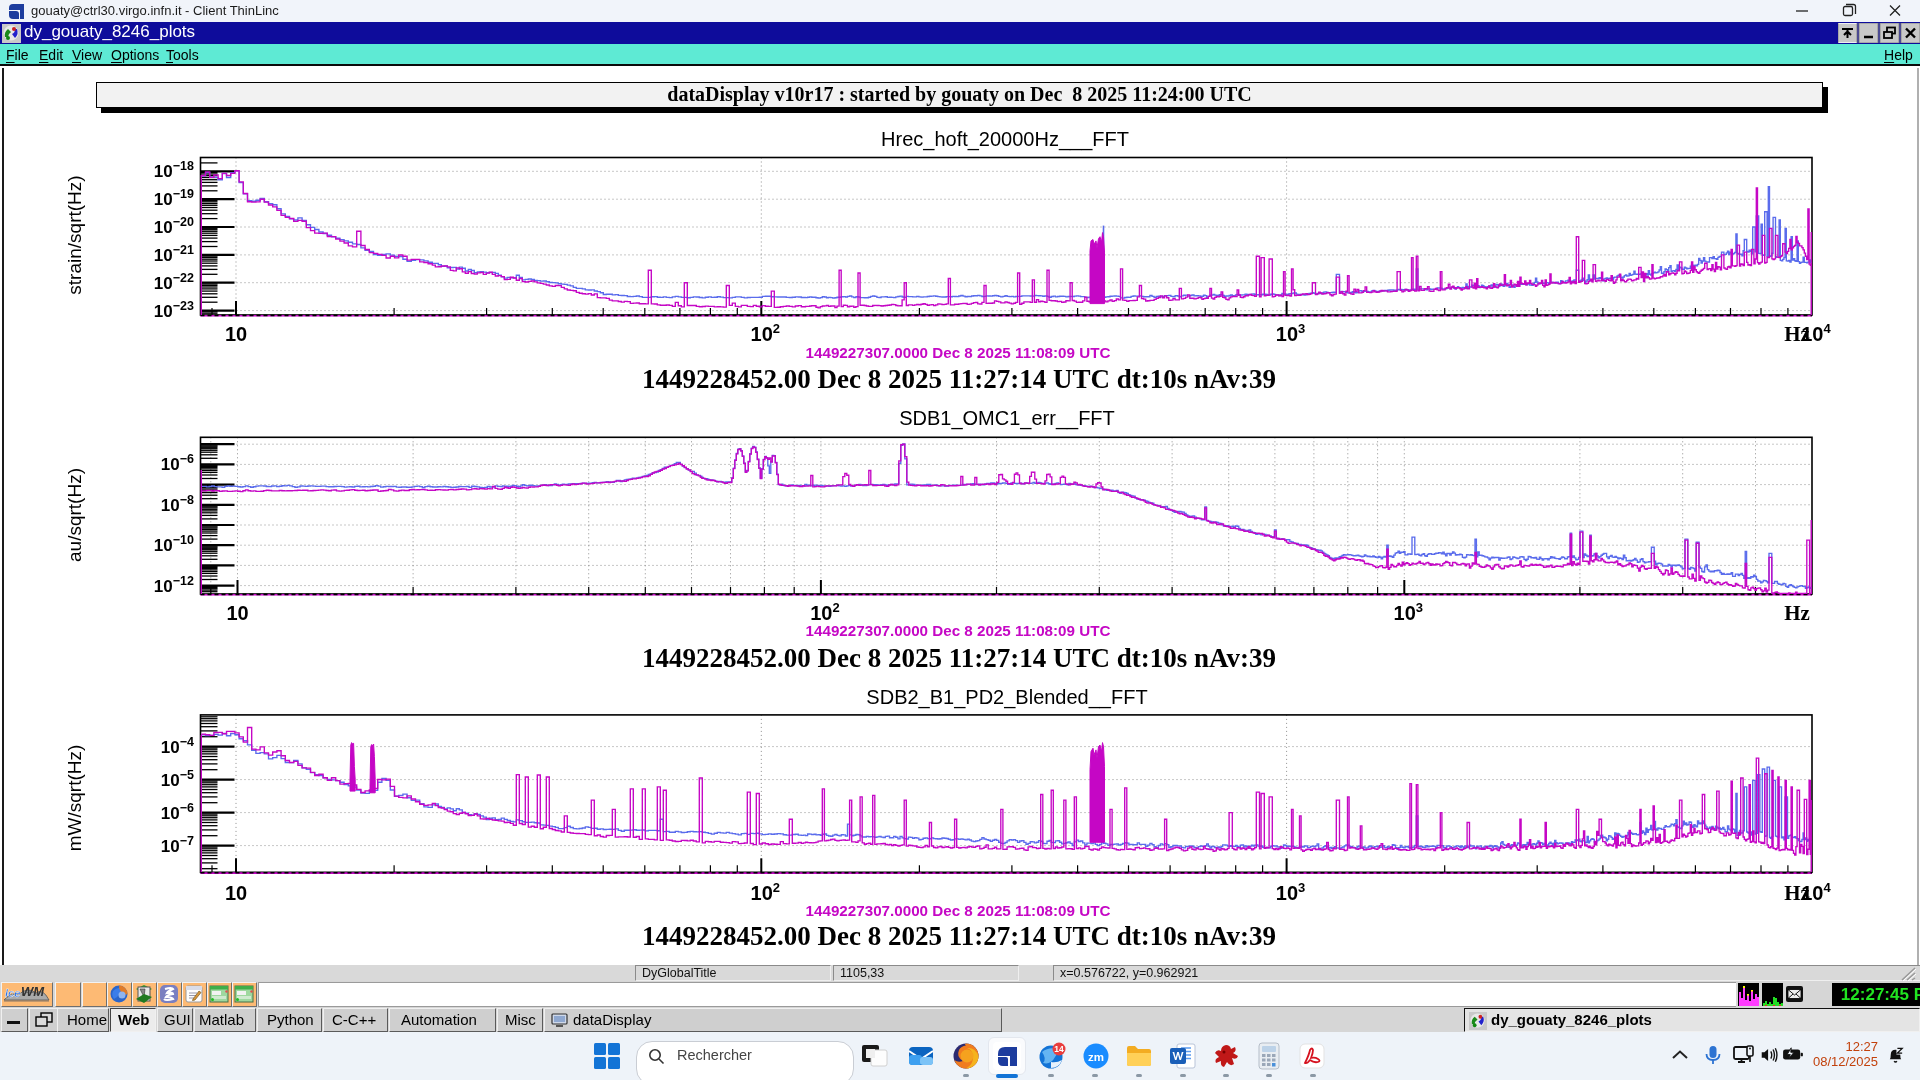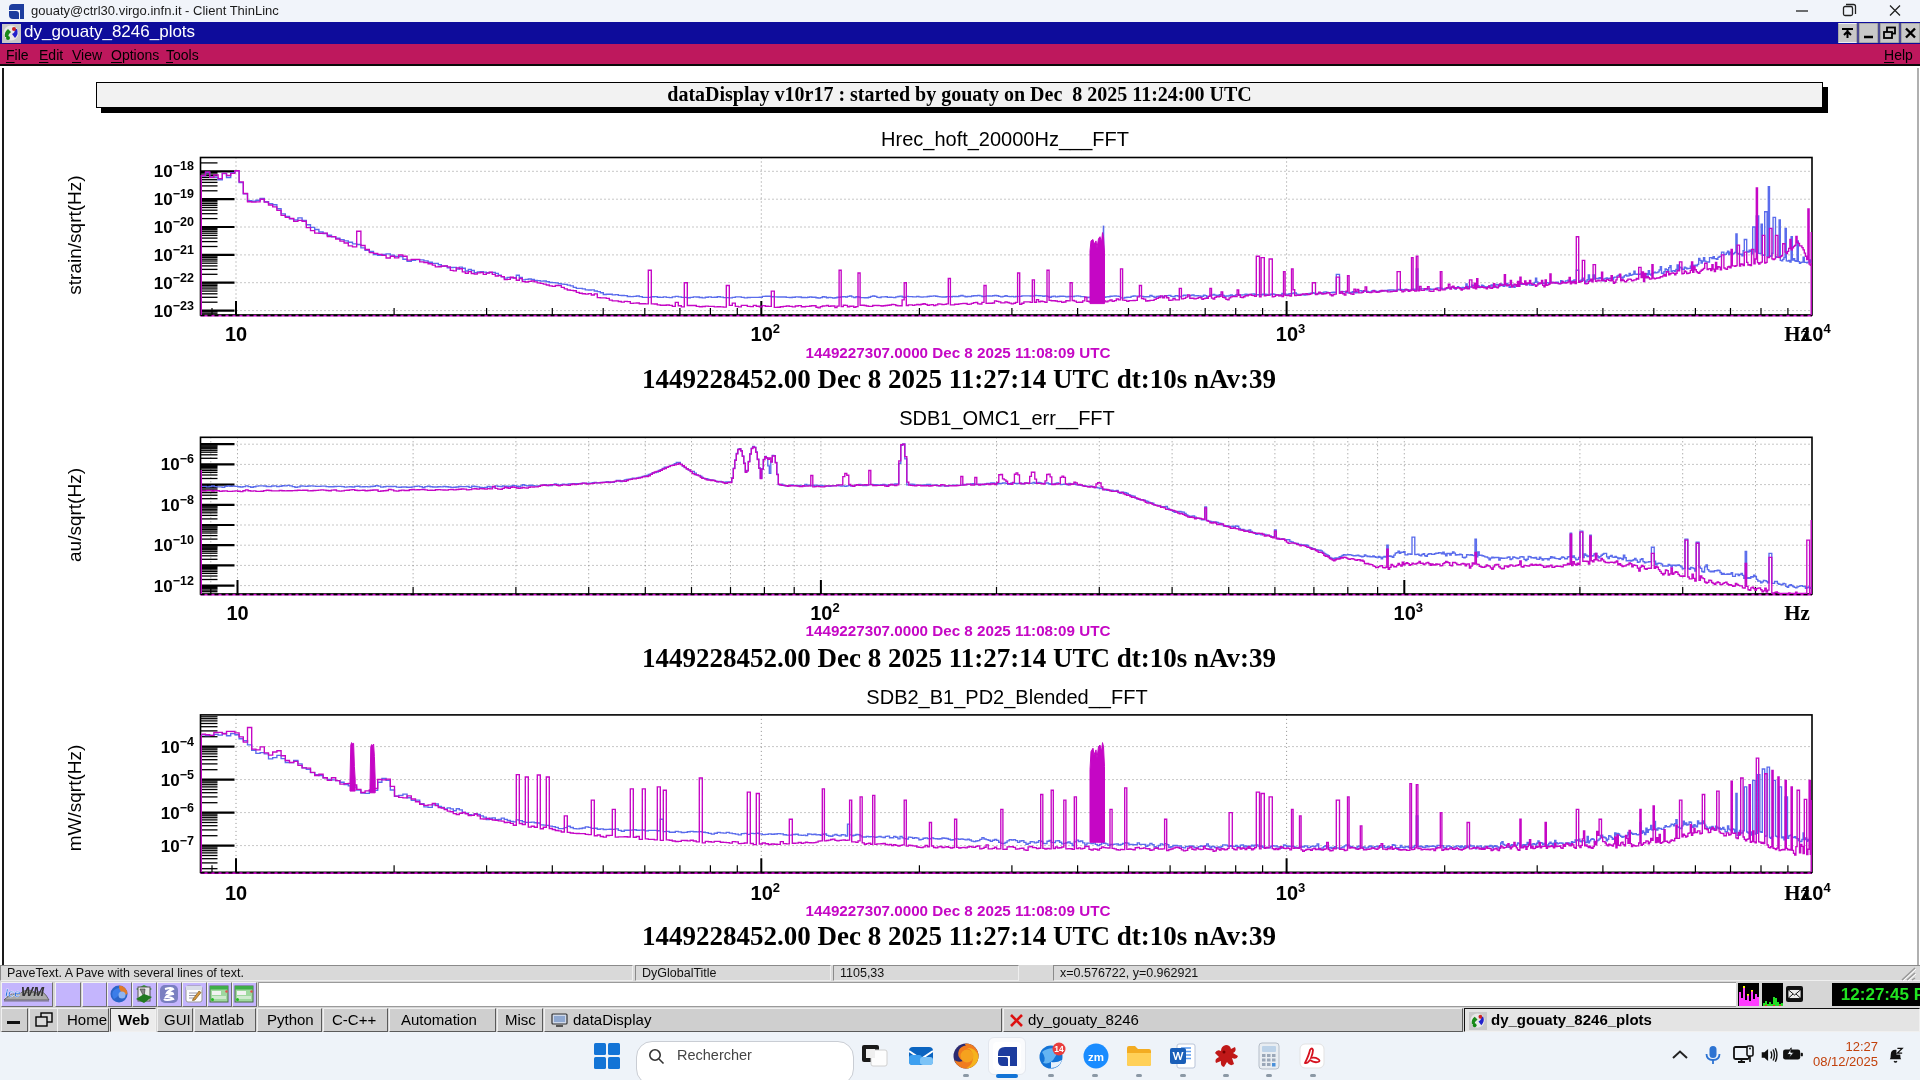--- a/index.html
+++ b/index.html
@@ -2,34 +2,34 @@
 <html><head><meta charset="utf-8"><style>
 * { margin:0; padding:0; box-sizing:border-box; }
 html,body { width:1920px; height:1080px; overflow:hidden; background:#fff;
   font-family:"Liberation Sans", sans-serif; }
 .abs { position:absolute; }
 #row1 { position:absolute; left:0; top:0; width:1920px; height:22px; background:#f1f4fa;
   font-size:13px; color:#1b1b1b; }
 #row1 .ttl { position:absolute; left:31px; top:3px; }
 #row2 { position:absolute; left:0; top:22px; width:1920px; height:22px; background:#0e0c9b; }
 #row2 .ttl { position:absolute; left:24px; top:0px; color:#fff; font-size:17px; }
-#row3 { position:absolute; left:0; top:44px; width:1920px; height:22px; background:#be185d;
+#row3 { position:absolute; left:0; top:44px; width:1920px; height:22px; background:#5eead4;
   font-size:14px; color:#000; border-bottom:2px solid #0a0a0a; }
 #row3 span { position:absolute; top:3px; }
 u2 { text-decoration:underline; text-underline-offset:2px; }
 #canvas { position:absolute; left:0; top:66px; width:1920px; height:899px; background:#fff; }
 #pave { position:absolute; left:96px; top:16px; width:1727px; height:26px; background:#f2f2f2;
   border:1.8px solid #000; box-shadow:5px 5px 0 0 #000; text-align:center;
   font-family:"Liberation Serif", serif; font-weight:bold; font-size:20px; padding-top:0px; }
 #statusbar { position:absolute; left:0; top:965px; width:1920px; height:16px; background:#d9d9d9; }
 .sp { position:absolute; top:0; height:16px; background:#d9d9d9; border:1px solid;
   border-color:#8a8a8a #efefef #efefef #8a8a8a; font-size:12.5px; color:#111;
   padding:0px 6px 0 6px; white-space:nowrap; overflow:hidden; }
 #toolrow { position:absolute; left:0; top:981px; width:1920px; height:27px; background:#d6d6d6; }
-.tbtn { position:absolute; top:1px; height:25px; background:#c4b5fd; border:1.5px solid;
+.tbtn { position:absolute; top:1px; height:25px; background:#fdba74; border:1.5px solid;
   border-color:#f2f2f2 #6e6e6e #6e6e6e #f2f2f2; }
 #taskrow { position:absolute; left:0; top:1008px; width:1920px; height:24px; background:#d6d6d6; }
 .task { position:absolute; top:0px; height:24px; background:#cfcfcf; border:1.5px solid;
   border-color:#f0f0f0 #5a5a5a #5a5a5a #f0f0f0; font-size:15px; color:#000;
   padding-top:2px; padding-left:6px; white-space:nowrap; overflow:hidden; }
 #wintb { position:absolute; left:0; top:1032px; width:1920px; height:48px; background:#eef3f9; }
 .wicon { position:absolute; top:9px; width:30px; height:30px; }
 .wdot { position:absolute; top:42px; width:6px; height:3px; background:#8b98a5; border-radius:2px; }
 .mono { font-family:Liberation Sans, sans-serif;margin-left:28px; }
 </style></head>
@@ -467,21 +467,20 @@
 </div>
 
 <div id="canvas" style="background:none">
   <div id="pave">dataDisplay v10r17 : started by gouaty on Dec&nbsp; 8 2025 11:24:00 UTC</div>
 </div>
 
 <div class="abs" style="left:2px;top:68px;width:2px;height:897px;background:#1a1a1a"></div>
 <div class="abs" style="left:1917px;top:68px;width:2px;height:897px;background:#b0b0b0"></div>
 
 <div id="statusbar">
-  <div class="sp" style="left:0px; width:633px;">PaveText. A Pave with several lines of text.</div>
   <div class="sp" style="left:635px; width:196px;">DyGlobalTitle</div>
   <div class="sp" style="left:833px; width:186px;">1105,33</div>
   <div class="sp" style="left:1021px; width:877px;margin-left:32px;">x=0.576722, y=0.962921</div>
   <svg class="abs" style="left:1899px;top:1px" width="18" height="15">
     <path d="M16 2 L3 14 M16 7 L8 14 M16 12 L13 14" stroke="#999" stroke-width="1.5"></path>
     <path d="M17 3 L4 15 M17 8 L9 15" stroke="#fff" stroke-width="1"></path>
   </svg>
 </div>
 
 <div id="toolrow">
@@ -613,24 +612,20 @@
   <div class="task" style="left:257px;width:65px;padding-left:9px">Python</div>
   <div class="task" style="left:323px;width:65px;padding-left:8px">C-C++</div>
   <div class="task" style="left:389px;width:107px;padding-left:11px">Automation</div>
   <div class="task" style="left:497px;width:46px;padding-left:7px">Misc</div>
   <div class="task" style="left:544px;width:458px;padding-left:28px">
     <svg class="abs" style="left:6px;top:4px" width="17" height="15" viewBox="0 0 17 15">
       <rect x="1" y="1" width="15" height="10" rx="1" fill="#cfd8e8" stroke="#333" stroke-width="1.2"></rect>
       <rect x="3" y="3" width="11" height="6" fill="#8fa8d0"></rect>
       <rect x="5" y="12" width="7" height="2" fill="#555"></rect>
     </svg>dataDisplay</div>
-  <div class="task" style="left:1003px;width:460px;padding-left:24px">
-    <svg class="abs" style="left:5px;top:4px" width="15" height="15" viewBox="0 0 15 15">
-      <path d="M2 2 L13 13 M13 2 L2 13" stroke="#dd1111" stroke-width="2.6"></path>
-    </svg>dy_gouaty_8246</div>
   <div class="task" style="left:1464px;width:456px;padding-left:26px;background:#e4e4e4;border-color:#111 #f0f0f0 #f0f0f0 #111;font-weight:bold">
     <svg class="abs" style="left:4px;top:3px" width="18" height="18" viewBox="0 0 19 19">
       <rect x="0" y="0" width="19" height="19" fill="#c9c9c9"></rect>
       <circle cx="9" cy="9" r="7.5" fill="#e8e8e8"></circle>
       <path d="M3 13 Q2 8 6 5 L9 8 Q6 10 6 13 Z" fill="#1c8a1c"></path>
       <path d="M15 5 Q17 10 13 14 L10 10 Q13 9 13 5 Z" fill="#2222cc"></path>
       <circle cx="12" cy="5" r="2" fill="#cc2222"></circle>
       <circle cx="6" cy="14" r="2" fill="#118811"></circle>
     </svg>dy_gouaty_8246_plots</div>
 </div>

